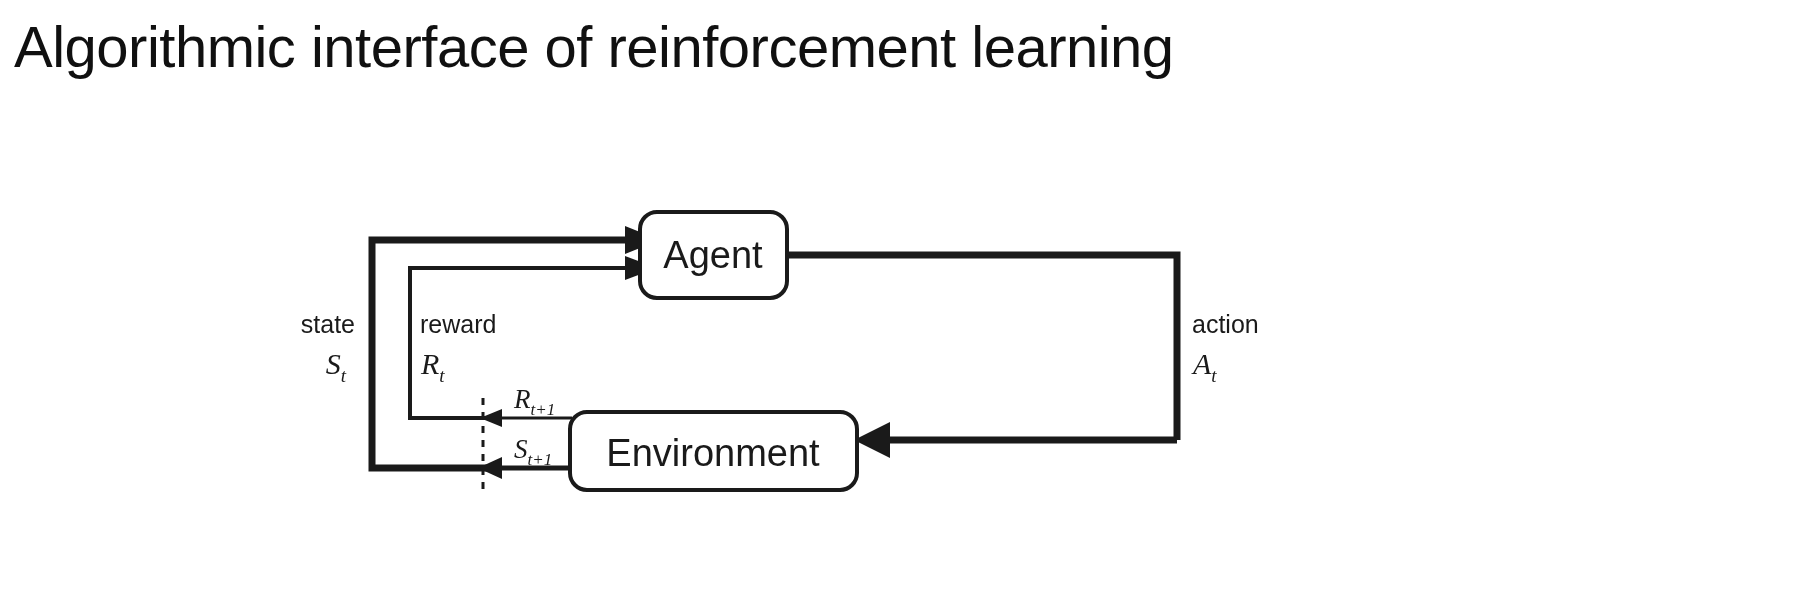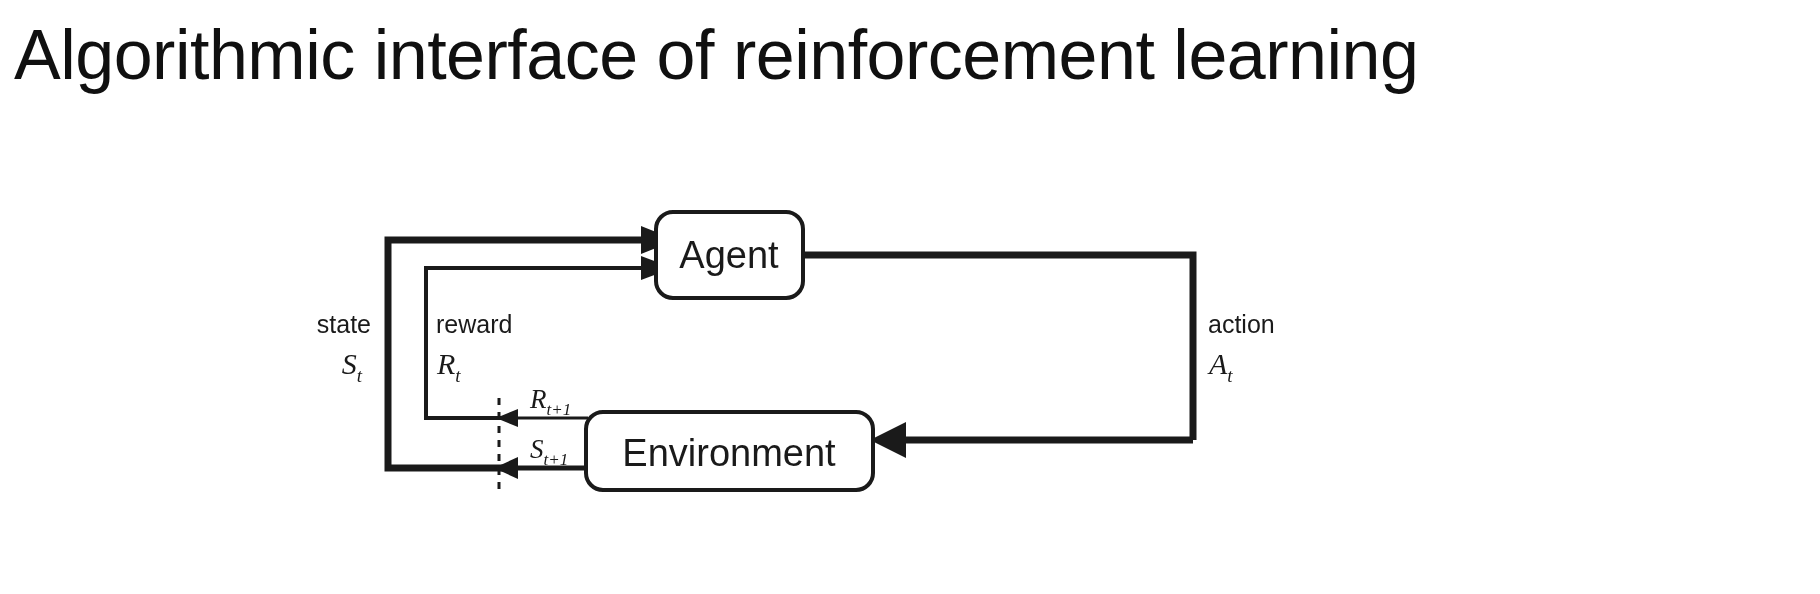--- a/index.html
+++ b/index.html
@@ -17,35 +17,35 @@
   #slide {
     position: absolute;
     left: 0; top: 0;
     width: 1820px;
     height: 594px;
     background: #ffffff;
   }
   #slide-title {
     position: absolute;
     left: 14px;
-    top: 8px;
+    top: 0;
     width: 1800px;
     font-family: "Liberation Sans", sans-serif;
     font-weight: 300;
-    font-size: 70px;
+    font-size: 58px;
     line-height: 94px;
     letter-spacing: -0.5px;
     color: #101010;
     white-space: nowrap;
     transform: scaleX(1.0);
     transform-origin: left top;
   }
   #diagram-wrap {
     position: absolute;
-    left: 16px;
+    left: 0px;
     top: 150px;
     width: 1681px;
     height: 420px;
   }
   #rl-diagram {
     position: absolute;
     left: 0;
     top: 0;
   }
   .node-label {

